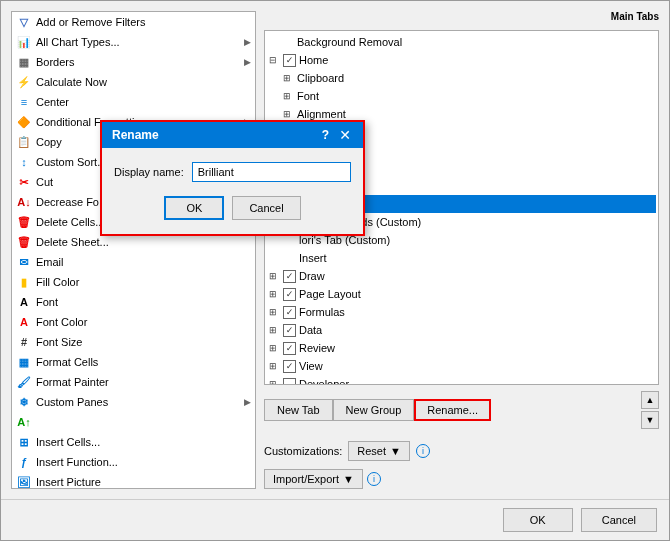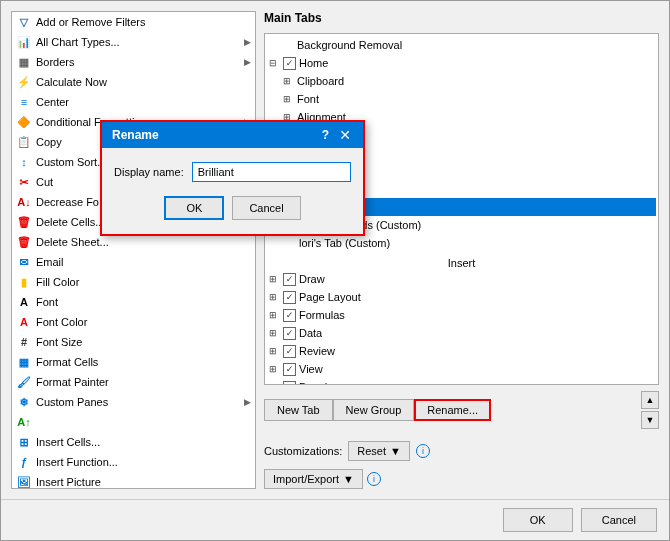--- a/index.html
+++ b/index.html
@@ -71,23 +71,24 @@
 
     
     .right-panel {
       flex: 1;
       display: flex;
       flex-direction: column;
       gap: 6px;
     }
 
     .right-panel-label {
-      font-size: 12px;
+      font-size: 10px;
       font-weight: bold;
       margin-bottom: 2px;
+      text-align: right;
     }
 
     .right-panel-tree {
       flex: 1;
       background: white;
       border: 1px solid #aaa;
       overflow-y: auto;
       overflow-x: hidden;
       padding: 2px;
     }
@@ -499,21 +500,21 @@
           <div class="tree-item" style="padding-left: 2px;">
             <span class="tree-expand"> </span>
             <span style="width: 13px; height: 13px; margin-right: 3px; display: inline-block;"></span>
             <span class="tree-item-text">My Commands (Custom)</span>
           </div>
           <div class="tree-item" style="padding-left: 2px;">
             <span class="tree-expand"> </span>
             <span style="width: 13px; height: 13px; margin-right: 3px; display: inline-block;"></span>
             <span class="tree-item-text">lori's Tab (Custom)</span>
           </div>
-          <div class="tree-item" style="padding-left: 2px; flex-direction: column;">
+          <div class="tree-item" style="padding-left: 2px;">
             <span class="tree-expand"> </span>
             <span style="width: 13px; height: 13px; margin-right: 3px; display: inline-block;"></span>
             <span class="tree-item-text">Insert</span>
           </div>
           <div class="tree-item" style="padding-left: 2px;">
             <span class="tree-expand">⊞</span>
             <span class="tree-checkbox checked" style="background: rgb(255, 255, 255);"></span>
             <span class="tree-item-text">Draw</span>
           </div>
           <div class="tree-item" style="padding-left: 2px;">

